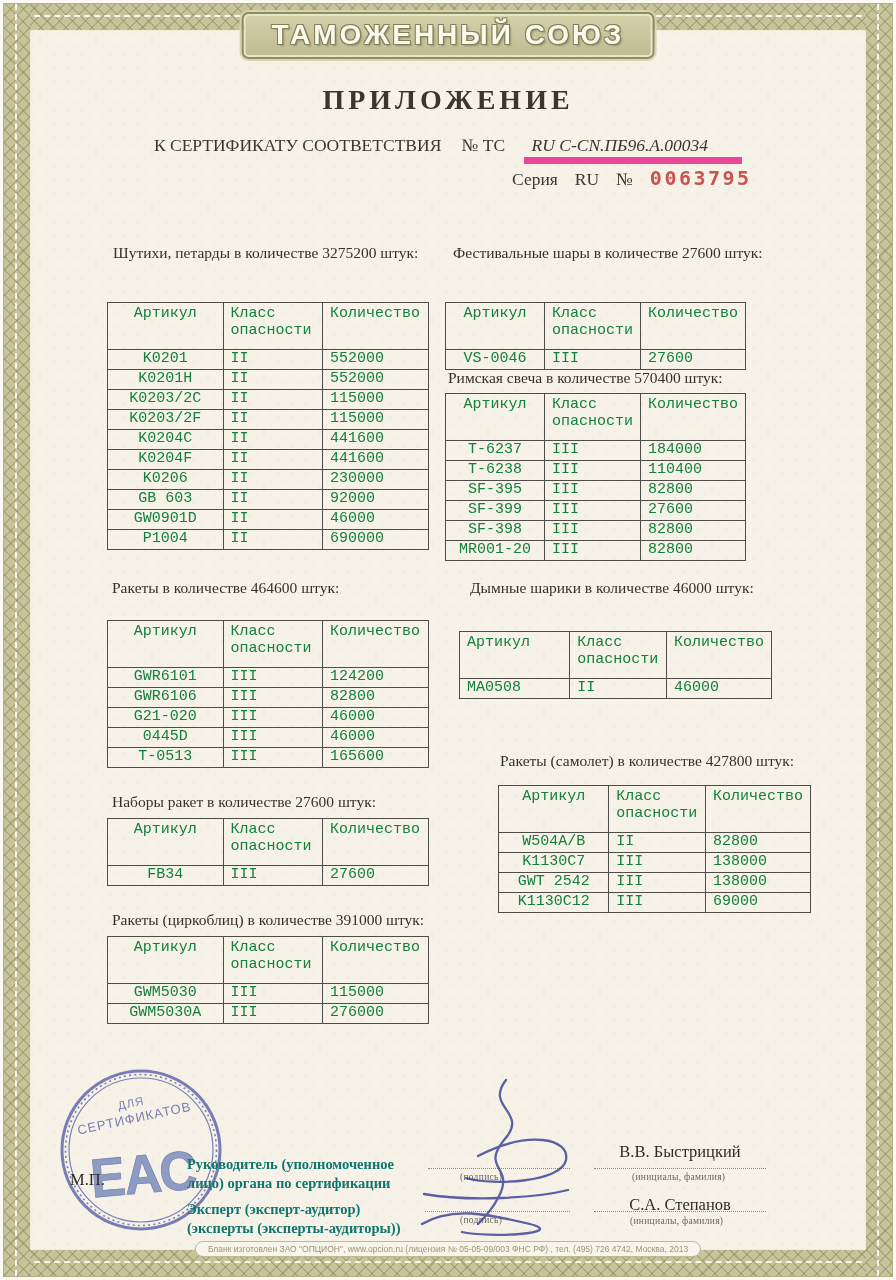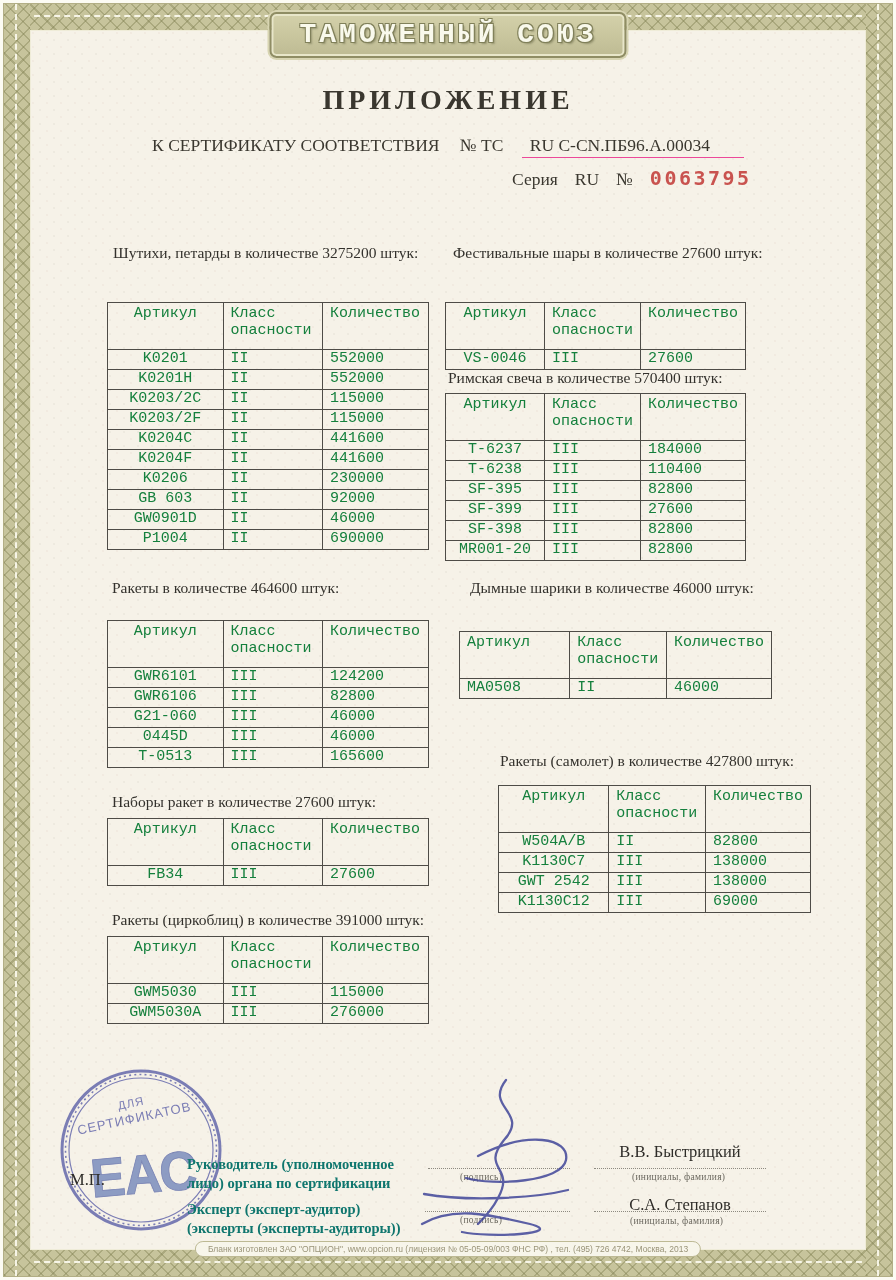--- a/index.html
+++ b/index.html
@@ -24,29 +24,29 @@
     background-image:
       radial-gradient(circle at 3px 3px, rgba(205,172,160,.10) 1px, transparent 1.5px),
       radial-gradient(circle at 10px 10px, rgba(165,165,150,.10) 1px, transparent 1.5px);
     background-size:14px 14px;z-index:1;}
 
   
   .banner{position:absolute;top:12px;left:50%;transform:translateX(-50%);
     padding:5px 28px 6px;background:linear-gradient(180deg,#d4d1aa,#bebb93);
     border:2px solid #8f8d64;border-radius:7px;z-index:3;
     box-shadow:inset 0 0 0 2px #e8e6c9, 0 0 0 2px #d8d5b2;}
-  .banner span{font-family:Liberation Mono, monospace;font-weight:bold;font-size:28px;
+  .banner span{font-family:Liberation Sans, sans-serif;font-weight:bold;font-size:28px;
     letter-spacing:3px;color:#f9f9ec;white-space:nowrap;
     text-shadow:1px 1px 0 #80805a,-1px -1px 0 #80805a,1px -1px 0 #80805a,-1px 1px 0 #80805a,2px 2px 2px rgba(90,90,60,.45);}
   .title{position:absolute;top:84px;left:0;width:100%;text-align:center;z-index:3;
     font-size:28px;font-weight:bold;letter-spacing:4px;color:#3a372f;}
   .cert-line{position:absolute;top:135px;left:0;width:100%;text-align:center;z-index:3;
     font-size:17.5px;color:#3a372f;}
   .cert-line .no-label{margin-left:16px;}
-  .cert-line .cert-num{margin-left:14px;border-bottom:1px solid #ec4899;padding:0 34px 2px 8px;}
+  .cert-line .cert-num{margin-left:14px;border-bottom:7px solid #ec4899;padding:0 34px 2px 8px;font-style:italic;}
   .series-line{position:absolute;top:166px;left:512px;display:flex;align-items:flex-end;gap:17px;z-index:3;
     font-size:17.5px;color:#3a372f;}
   .serial{font-family:"DejaVu Sans Mono",monospace;font-weight:bold;font-size:20px;
     color:#c9534f;letter-spacing:2.5px;}
 
   
   .sec-h{position:absolute;z-index:3;font-size:15.5px;color:#33312c;white-space:nowrap;}
 
   
   .tbl{position:absolute;z-index:3;}
@@ -246,21 +246,21 @@
             <td class="c0">GWR6101</td>
             <td class="c1">III</td>
             <td class="c2">124200</td>
           </tr>
           <tr>
             <td class="c0">GWR6106</td>
             <td class="c1">III</td>
             <td class="c2">82800</td>
           </tr>
           <tr>
-            <td class="c0">G21-060</td>
+            <td class="c0">G21-020</td>
             <td class="c1">III</td>
             <td class="c2">46000</td>
           </tr>
           <tr>
             <td class="c0">0445D</td>
             <td class="c1">III</td>
             <td class="c2">46000</td>
           </tr>
           <tr>
             <td class="c0">T-0513</td>

